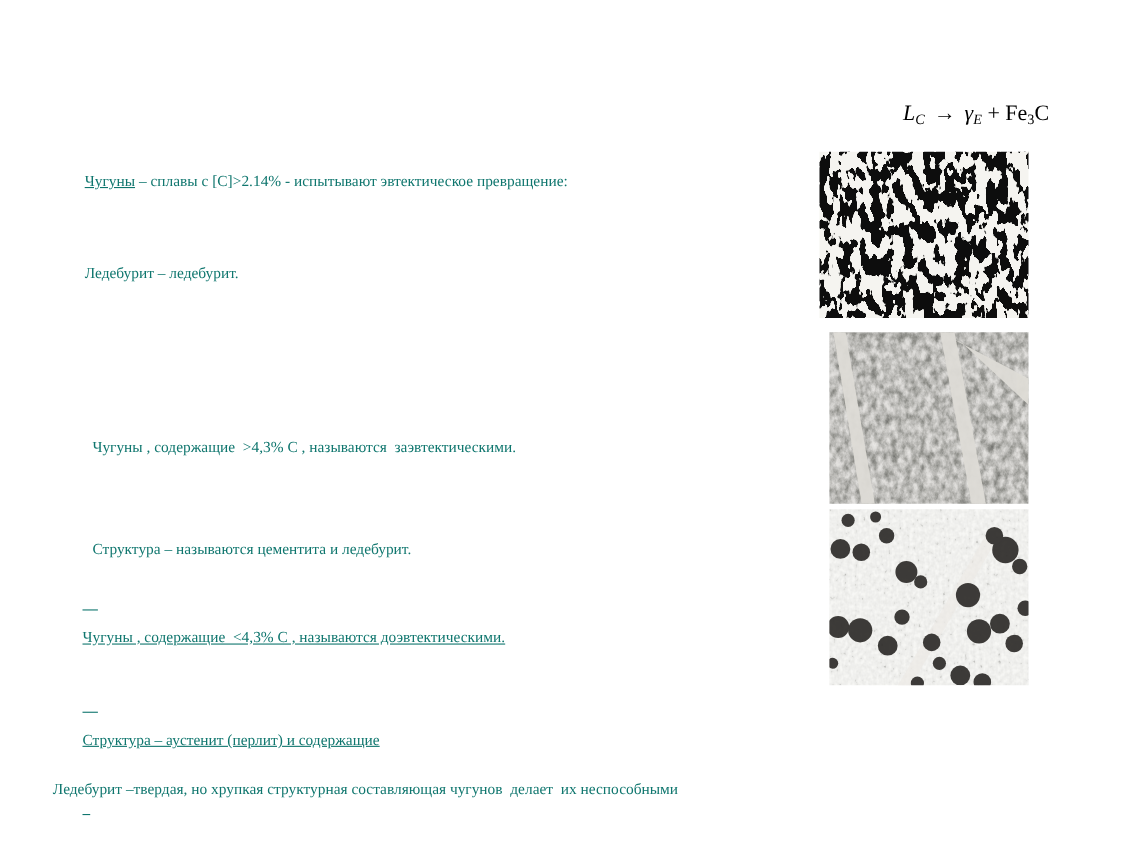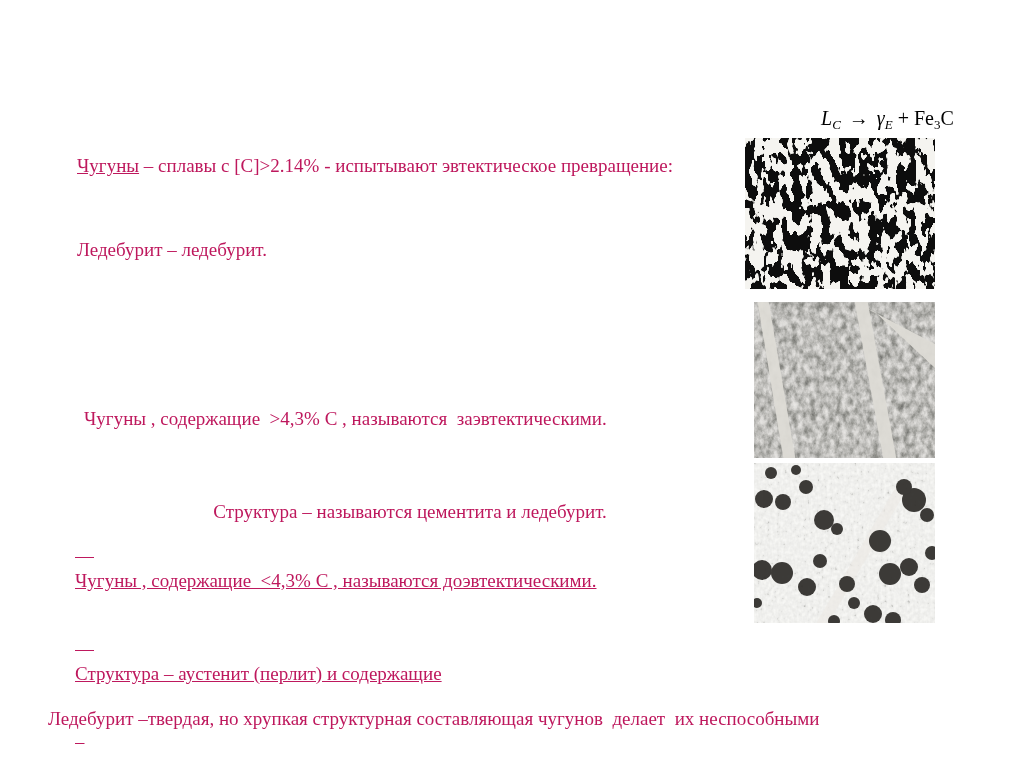--- a/index.html
+++ b/index.html
@@ -11,31 +11,31 @@
     position: relative;
     width: 1024px;
     height: 767px;
     background: #ffffff;
     font-family: "Liberation Serif", "DejaVu Serif", serif;
     color: #000000;
     overflow: hidden;
   }
   .tblock {
     position: absolute;
-    font-size: 19px;
+    font-size: 14px;
     line-height: 31px;
     white-space: pre-wrap;
-    color: #be185d;
+    color: #0f766e;
   }
   .tline { display: block; }
   .u { text-decoration: underline; }
   .formula {
     position: absolute;
     left: 821px;
-    top: 103px;
+    top: 88px;
     font-size: 20px;
     line-height: 31px;
     white-space: nowrap;
   }
   .formula .it { font-style: italic; }
   .formula sub {
     font-size: 13px;
     vertical-align: -4px;
     font-style: italic;
   }
@@ -57,21 +57,21 @@
   <div class="tblock" style="left:77px; top:88px;">
     <span class="tline"><span class="u">Чугуны</span><span> – сплавы с [C]&gt;2.14% - испытывают эвтектическое превращение:</span></span>
   </div>
 
   <div class="formula"><span class="it">L</span><sub>C</sub> <span class="arr">→</span> <span class="it">γ</span><sub>E</sub> <span>+</span> <span>Fe</span><sub class="rm">3</sub><span>C</span></div>
 
   <div class="tblock" style="left:77px; top:172px;">
     <span class="tline">Ледебурит – ледебурит.</span>
   </div>
 
-  <div class="tblock" style="left:84px; top:341px;text-align:right;">
+  <div class="tblock" style="left:84px; top:330px;">
     <span class="tline">Чугуны , содержащие  &gt;4,3% С , называются  заэвтектическими.</span>
     <span class="tline">Структура – называются цементита и ледебурит.</span>
   </div>
 
   <div class="tblock" style="left:75px; top:503px;text-decoration:underline;">
     <span class="tline">Чугуны , содержащие  &lt;4,3% С , называются доэвтектическими.</span>
     <span class="tline">Структура – аустенит (перлит) и содержащие</span>
   </div>
 
   <div class="tblock" style="left:48px; top:641px;">

